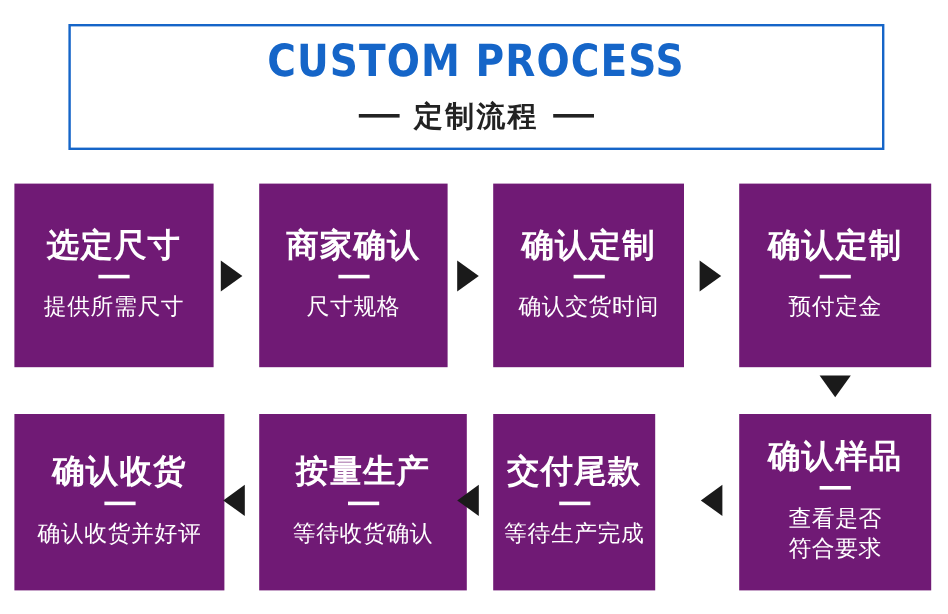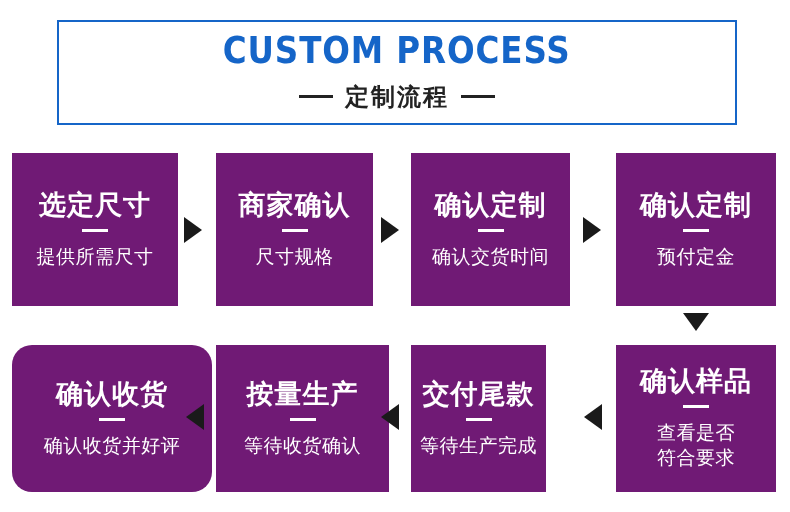--- a/index.html
+++ b/index.html
@@ -160,21 +160,21 @@
       <div class="box" style="left: 411px; top: 345px; width: 135px; height: 147px;">
         <div class="box-title">交付尾款</div>
         <div class="box-rule"></div>
         <div class="box-desc">等待生产完成</div>
       </div>
       <div class="box" style="left: 216px; top: 345px; width: 173px; height: 147px;">
         <div class="box-title">按量生产</div>
         <div class="box-rule"></div>
         <div class="box-desc">等待收货确认</div>
       </div>
-      <div class="box" style="left: 12px; top: 345px; width: 200px; height: 147px; border-radius: 20px;">
+      <div class="box" style="left: 12px; top: 345px; width: 175px; height: 147px;">
         <div class="box-title">确认收货</div>
         <div class="box-rule"></div>
         <div class="box-desc">确认收货并好评</div>
       </div>
     </div>
   <div id="arrows-layer">
       <div class="arrow arrow-right" style="left: 184px; top: 217px;"></div>
       <div class="arrow arrow-right" style="left: 381px; top: 217px;"></div>
       <div class="arrow arrow-right" style="left: 583px; top: 217px;"></div>
       <div class="arrow arrow-down" style="left: 683px; top: 313px;"></div>

